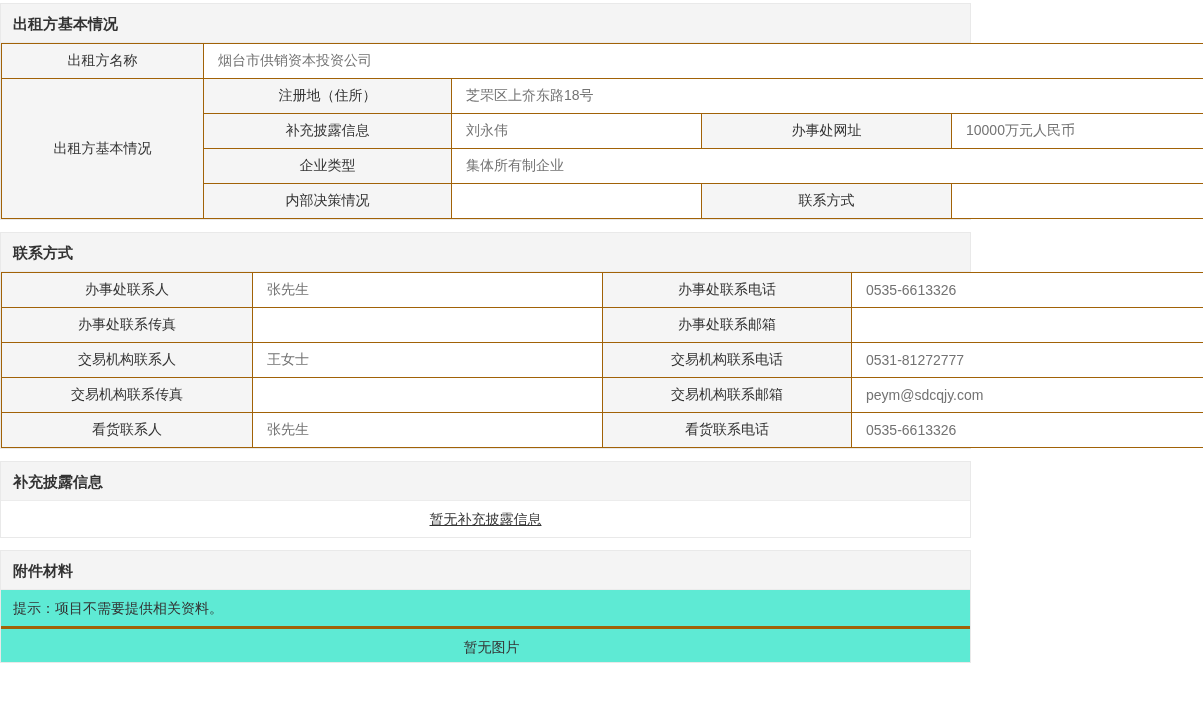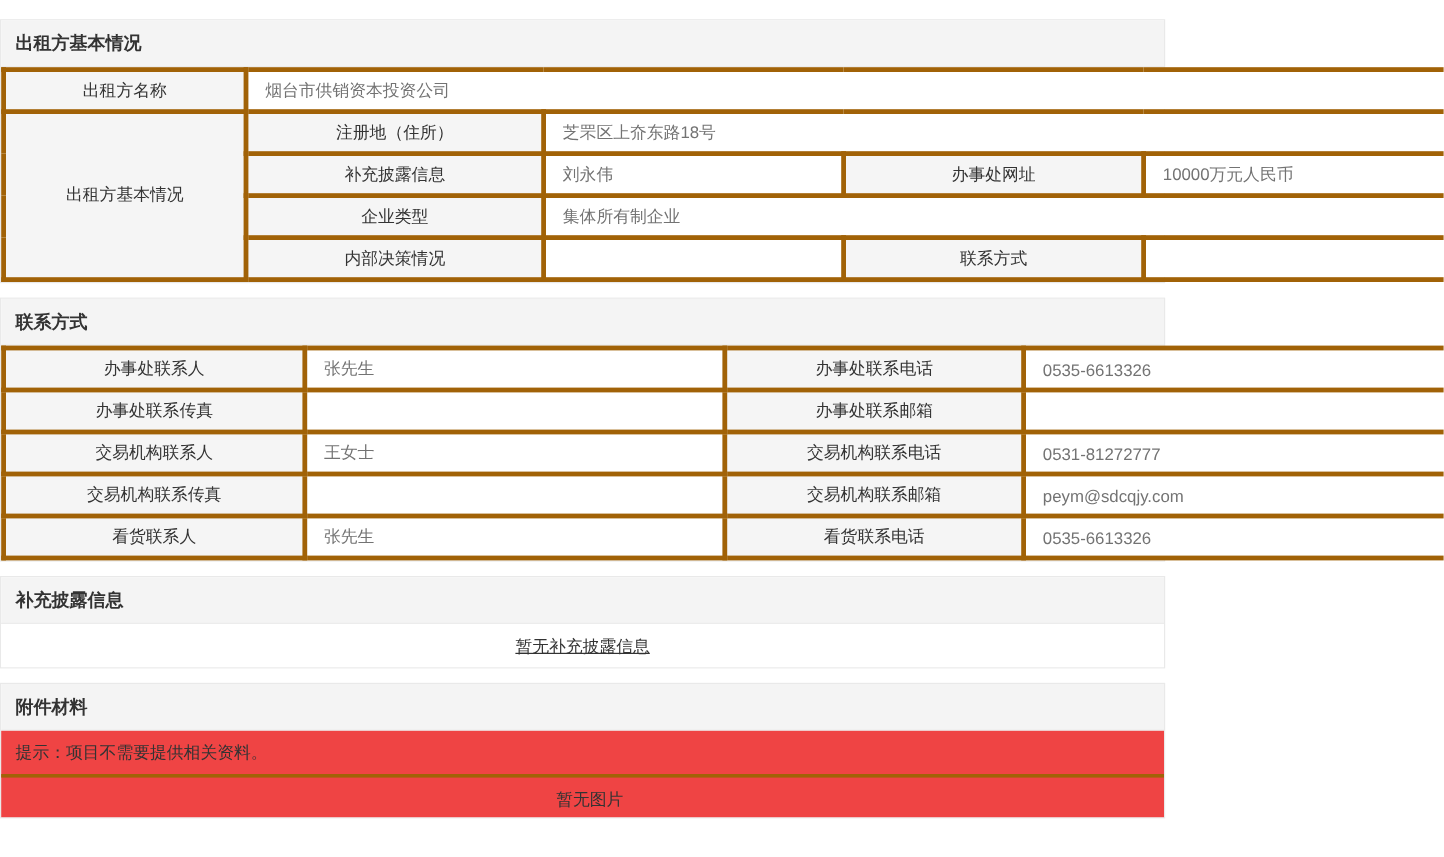--- a/index.html
+++ b/index.html
@@ -3,21 +3,21 @@
 <meta charset="utf-8">
 <style>
   * { box-sizing: border-box; }
   html, body {
     margin: 0; padding: 0;
     background: #ffffff;
     width: 1203px;
     font-family: "Liberation Sans", "DejaVu Sans", sans-serif;
     color: #333333;
   }
-  .page { width: 971px; padding-top: 16px; }
+  .page { width: 971px; padding-top: 3px; }
 
   .section {
     border: 1px solid #e9e9e9;
     margin-bottom: 12px;
     background: #ffffff;
   }
   .section-header {
     background: #f4f4f4;
     height: 39px;
     line-height: 39px;
@@ -29,21 +29,21 @@
   }
 
   table.grid {
     width: 100%;
     border-collapse: collapse;
     table-layout: fixed;
     font-size: 14px;
   }
   table.grid td {
     height: 35px;
-    border: 4px solid #a16207;
+    border: 1px solid #a16207;
     vertical-align: middle;
     overflow: hidden;
     white-space: nowrap;
   }
   td.lbl {
     background: #f5f5f5;
     text-align: center;
     color: #333333;
   }
   td.val {
@@ -59,21 +59,21 @@
     font-size: 14px;
     background: #ffffff;
     color: #333333;
     text-decoration: underline;
   }
   .row-left {
     height: 36px;
     line-height: 36px;
     padding-left: 12px;
     font-size: 14px;
-    background: #ef4444;
+    background: #5eead4;
     color: #333333;
   }
   .row-divider { border-top: 3px solid #a16207; text-align: center; }
 </style>
 </head>
 <body>
 
 <div class="page">
 
   <div class="section">

